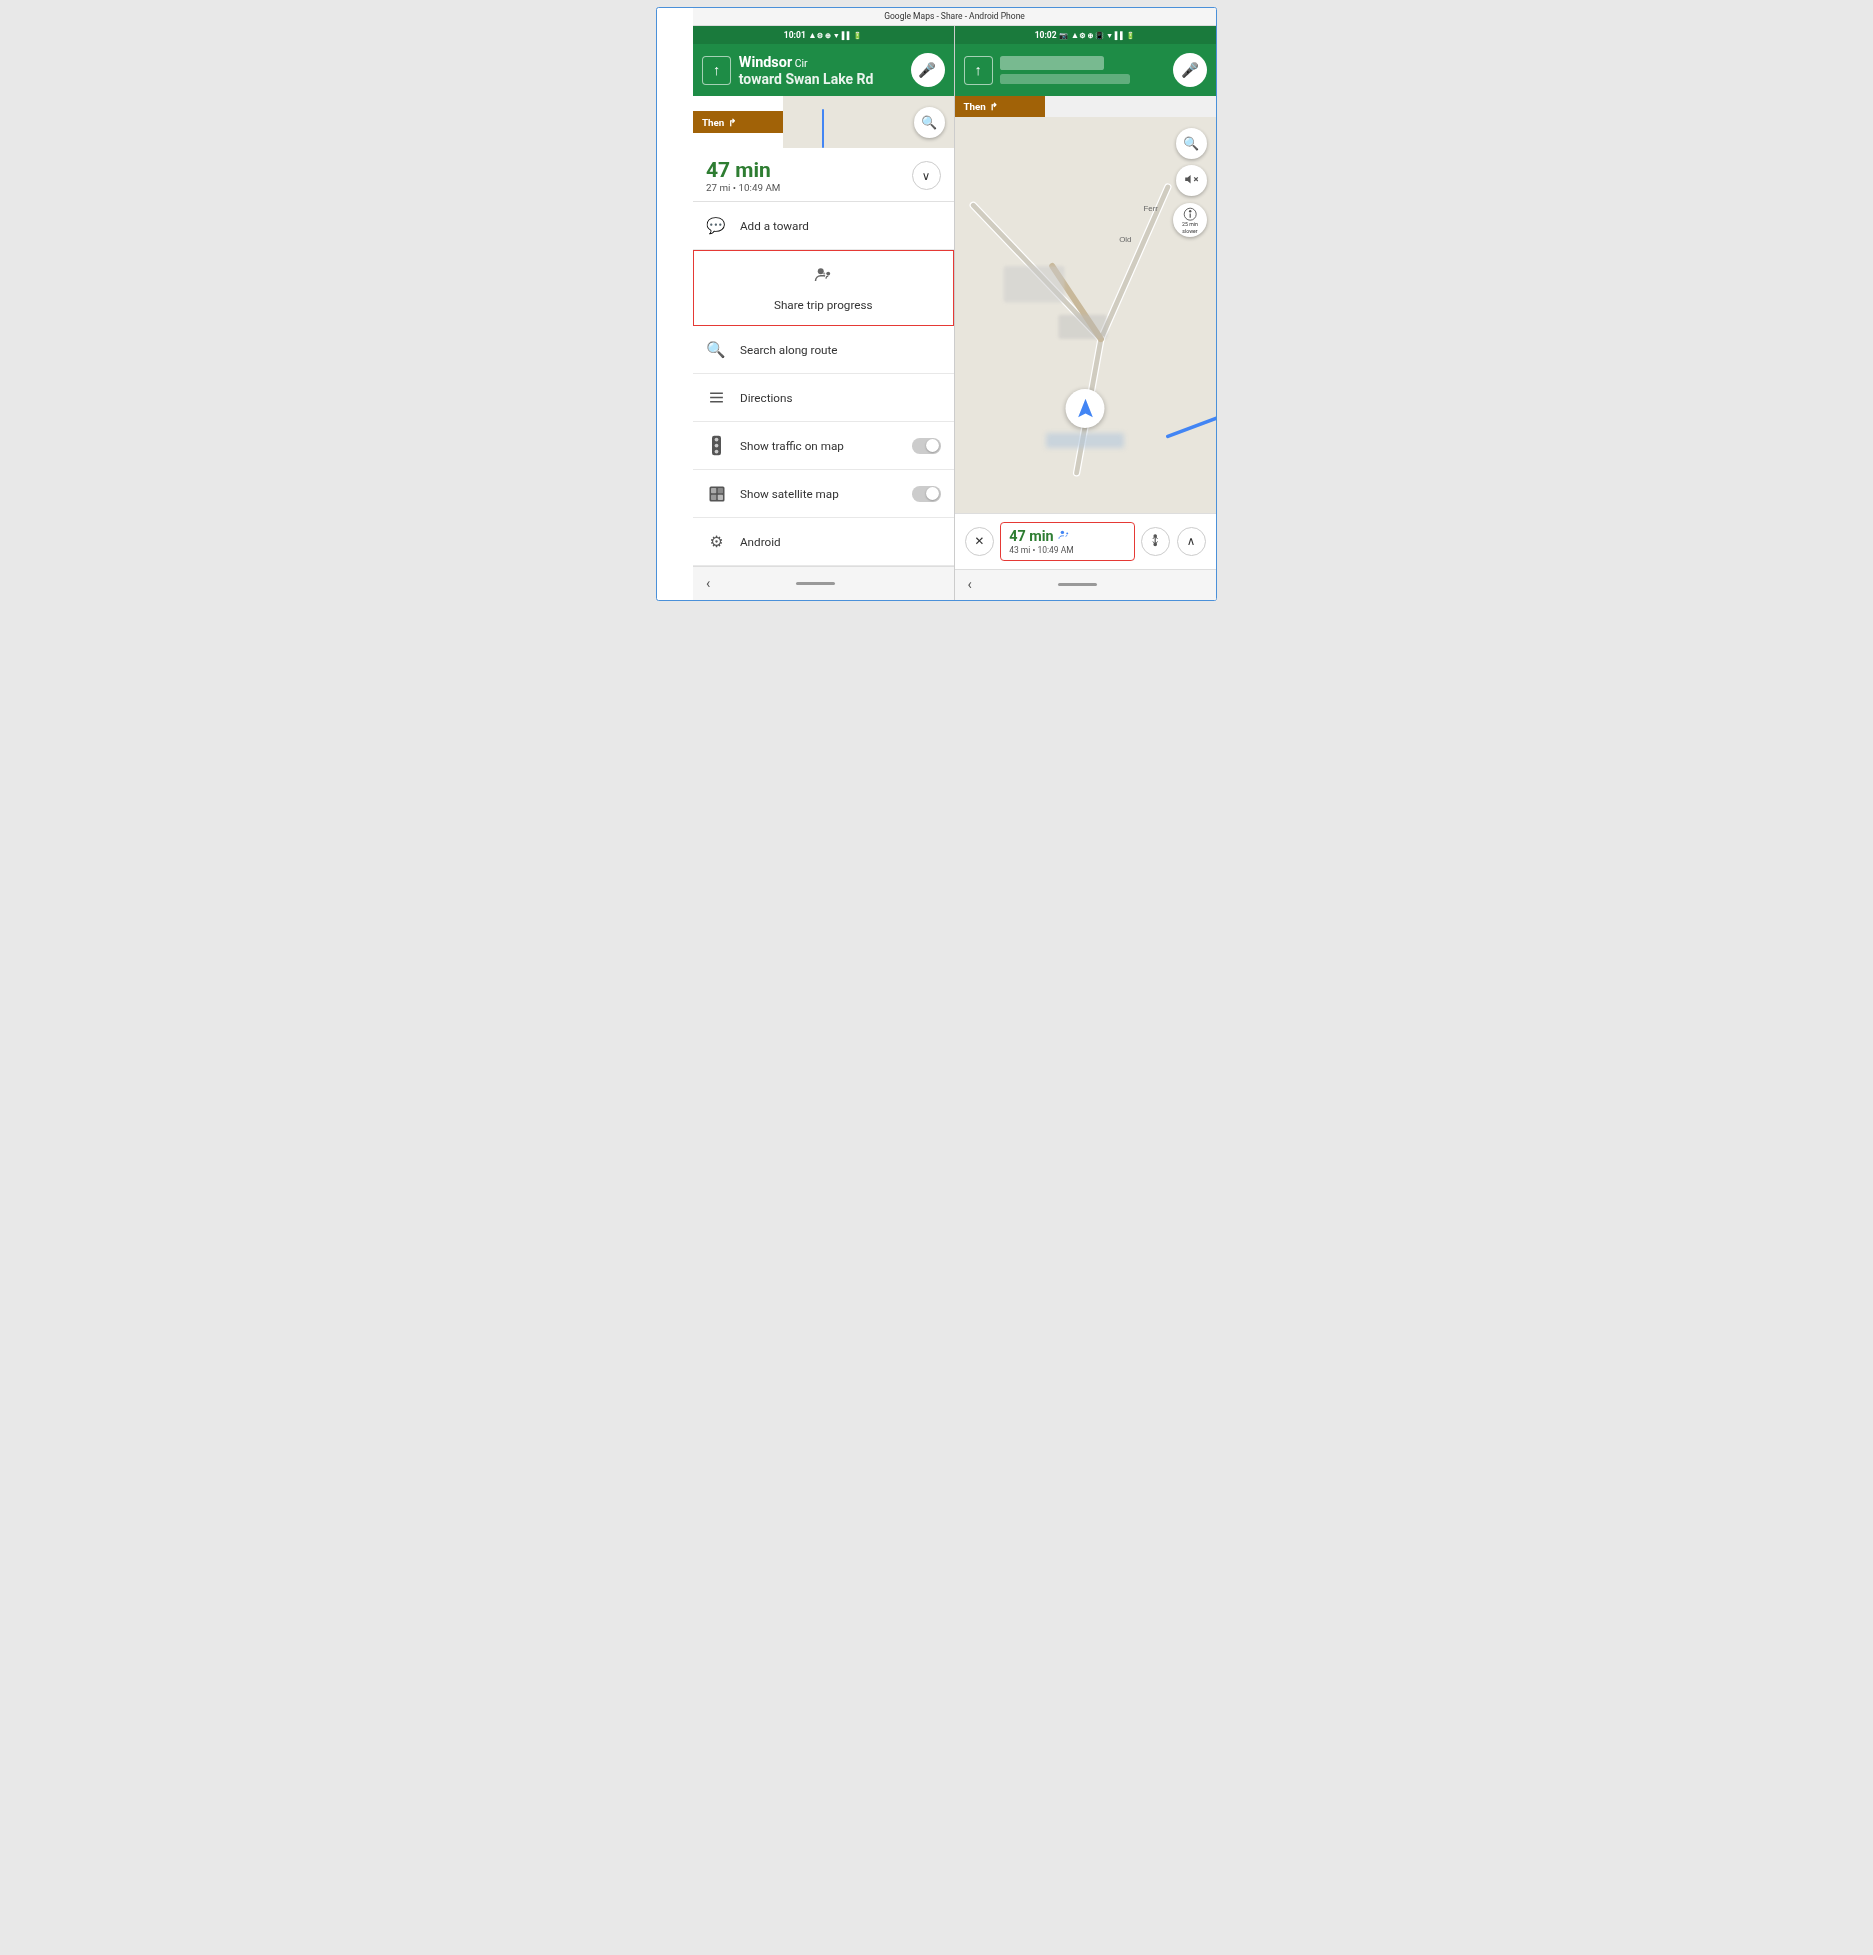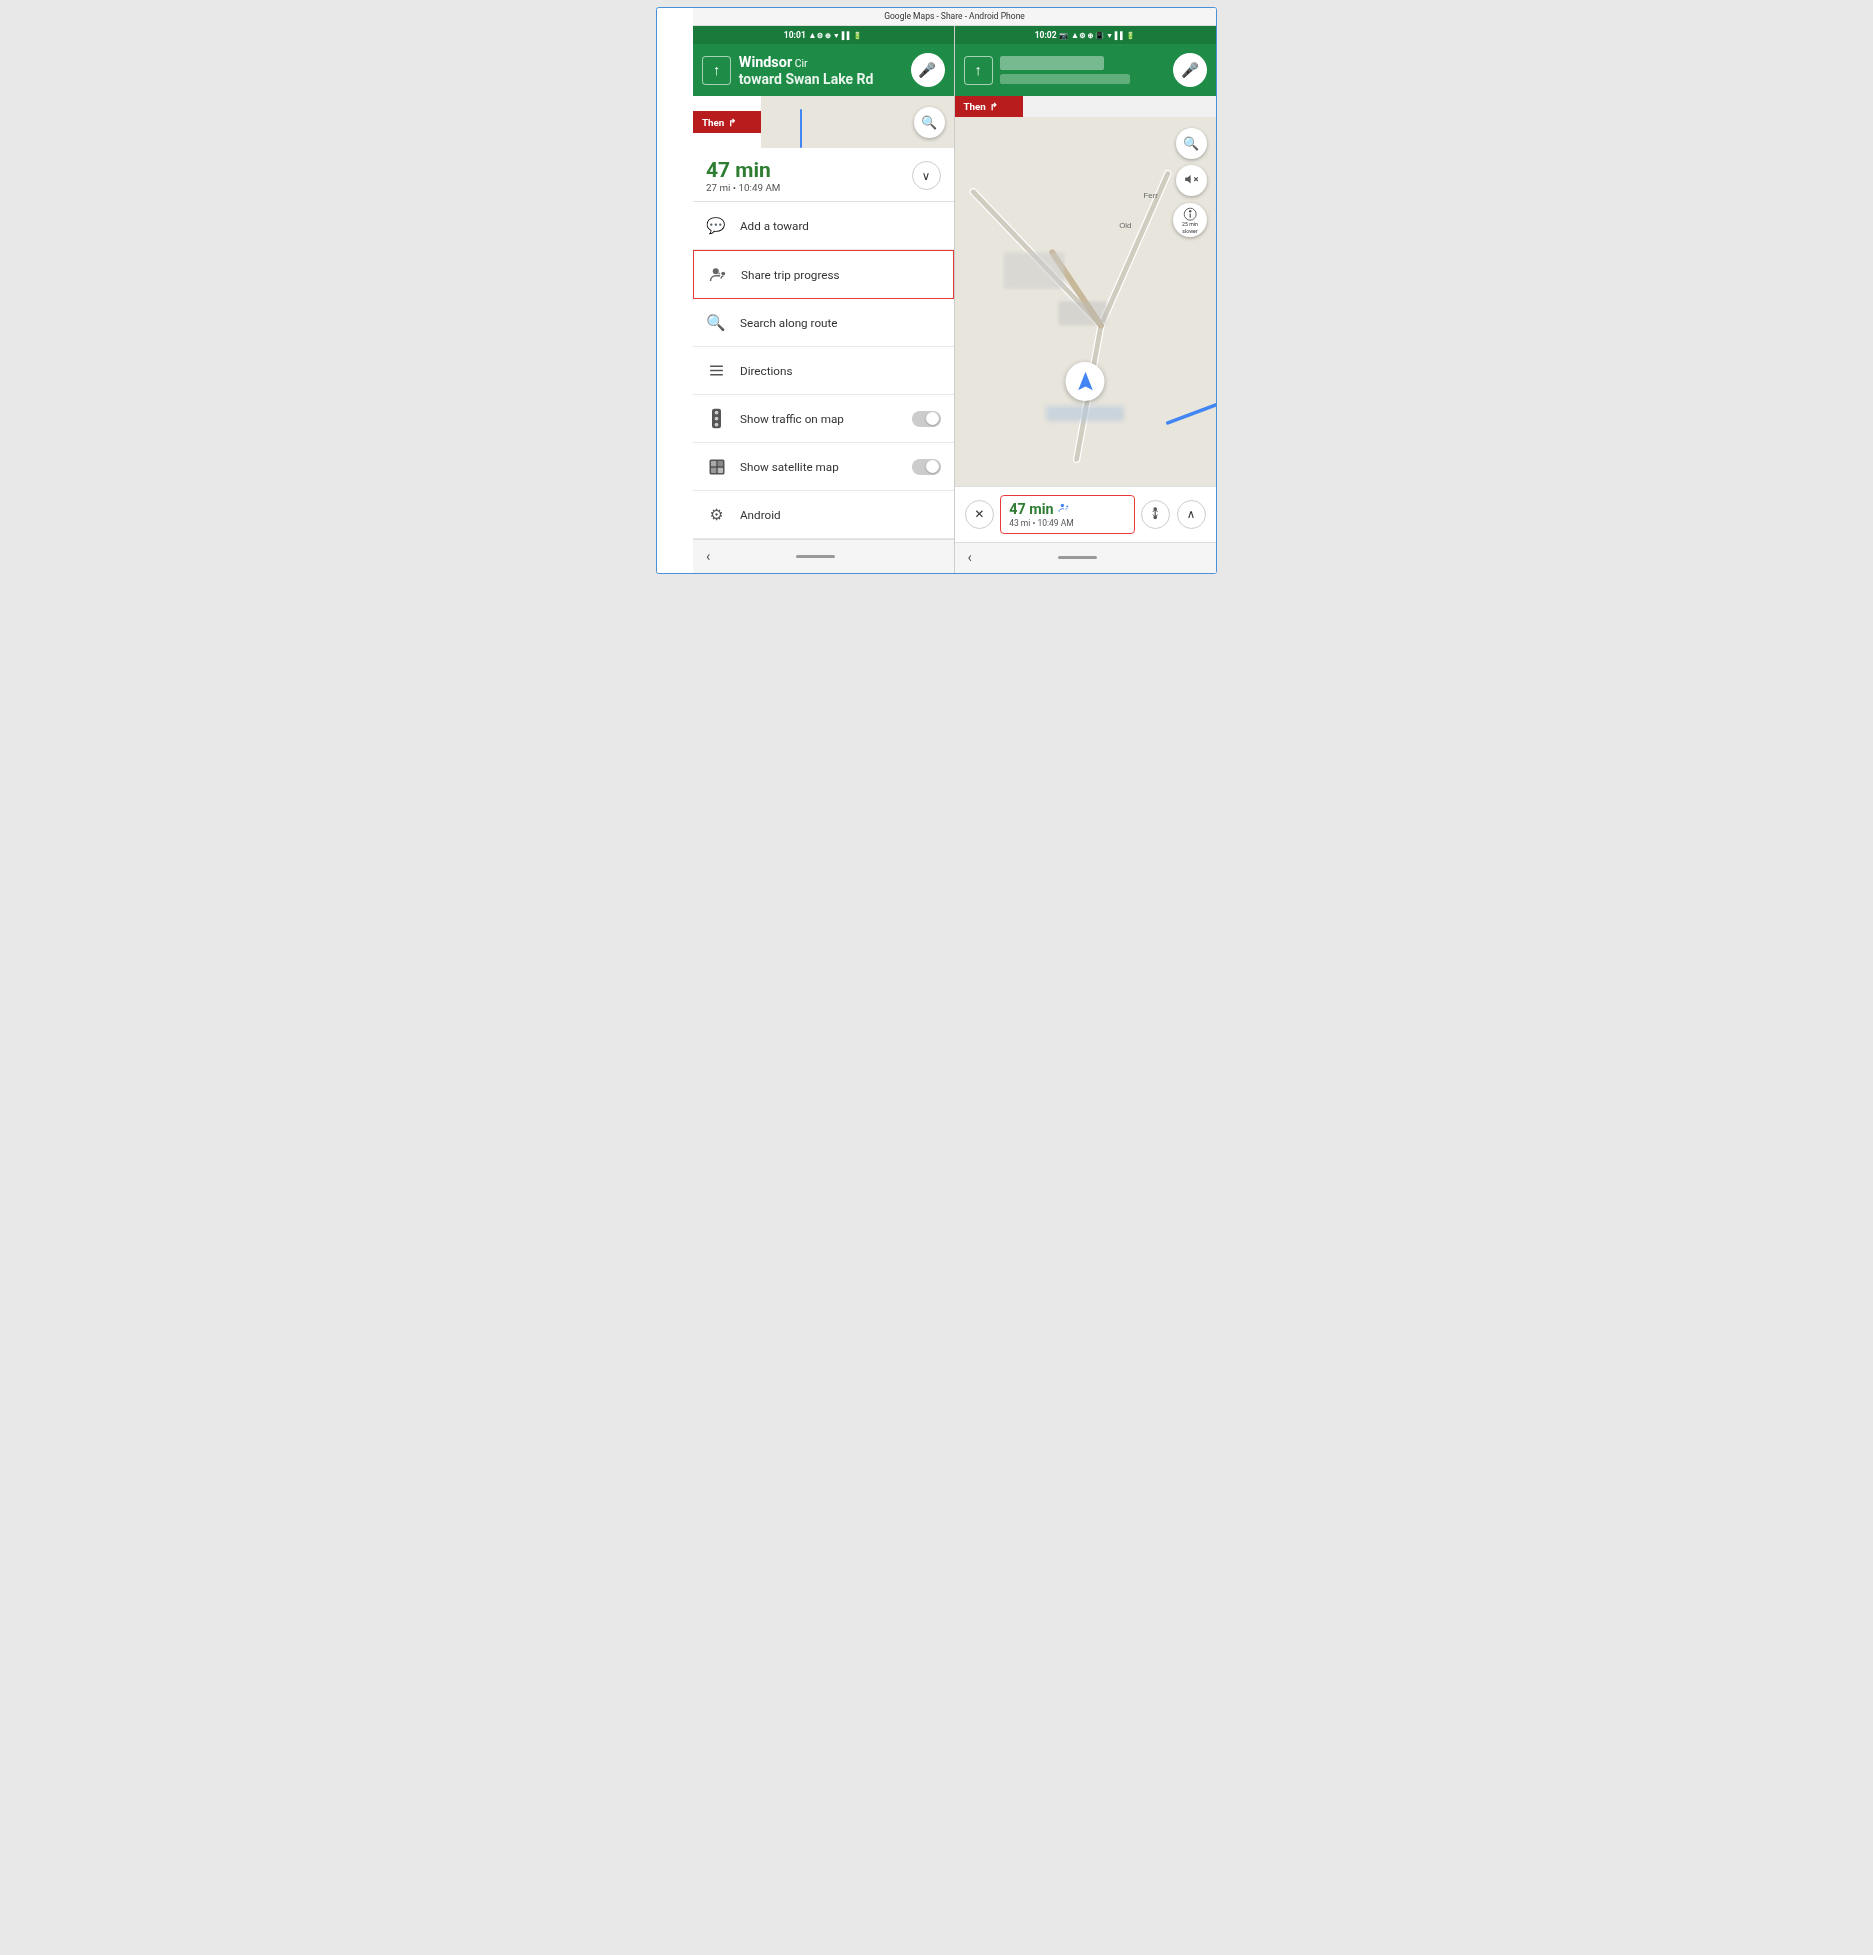--- a/index.html
+++ b/index.html
@@ -113,29 +113,29 @@
       background: #fff;
       border-radius: 50%;
       display: flex;
       align-items: center;
       justify-content: center;
       font-size: 14.4px;
       flex-shrink: 0;
     }
     
     .then-bar {
-      background: #b91c1c;
+      background: #a16207;
       color: #fff;
       padding: 5.2px 9px;
       font-size: 9.8px;
       font-weight: bold;
       display: flex;
       align-items: center;
       gap: 3.9px;
-      width: 68px;
+      width: 90px;
     }
     .then-row {
       display: flex;
       align-items: center;
       position: relative;
     }
     .search-fab {
       position: absolute;
       right: 9px;
       width: 31px;
@@ -206,20 +206,21 @@
       display: flex;
       align-items: center;
       padding: 13px 13px;
       border-bottom: 0.7px solid #e8e8e8;
       gap: 13px;
       position: relative;
     }
     .menu-item.highlighted {
       border: 1.6px solid #e53935;
       margin: 0;
+      flex-direction: column;
     }
     .menu-icon {
       width: 21px;
       height: 21px;
       display: flex;
       align-items: center;
       justify-content: center;
       font-size: 15.7px;
       color: #555;
       flex-shrink: 0;

